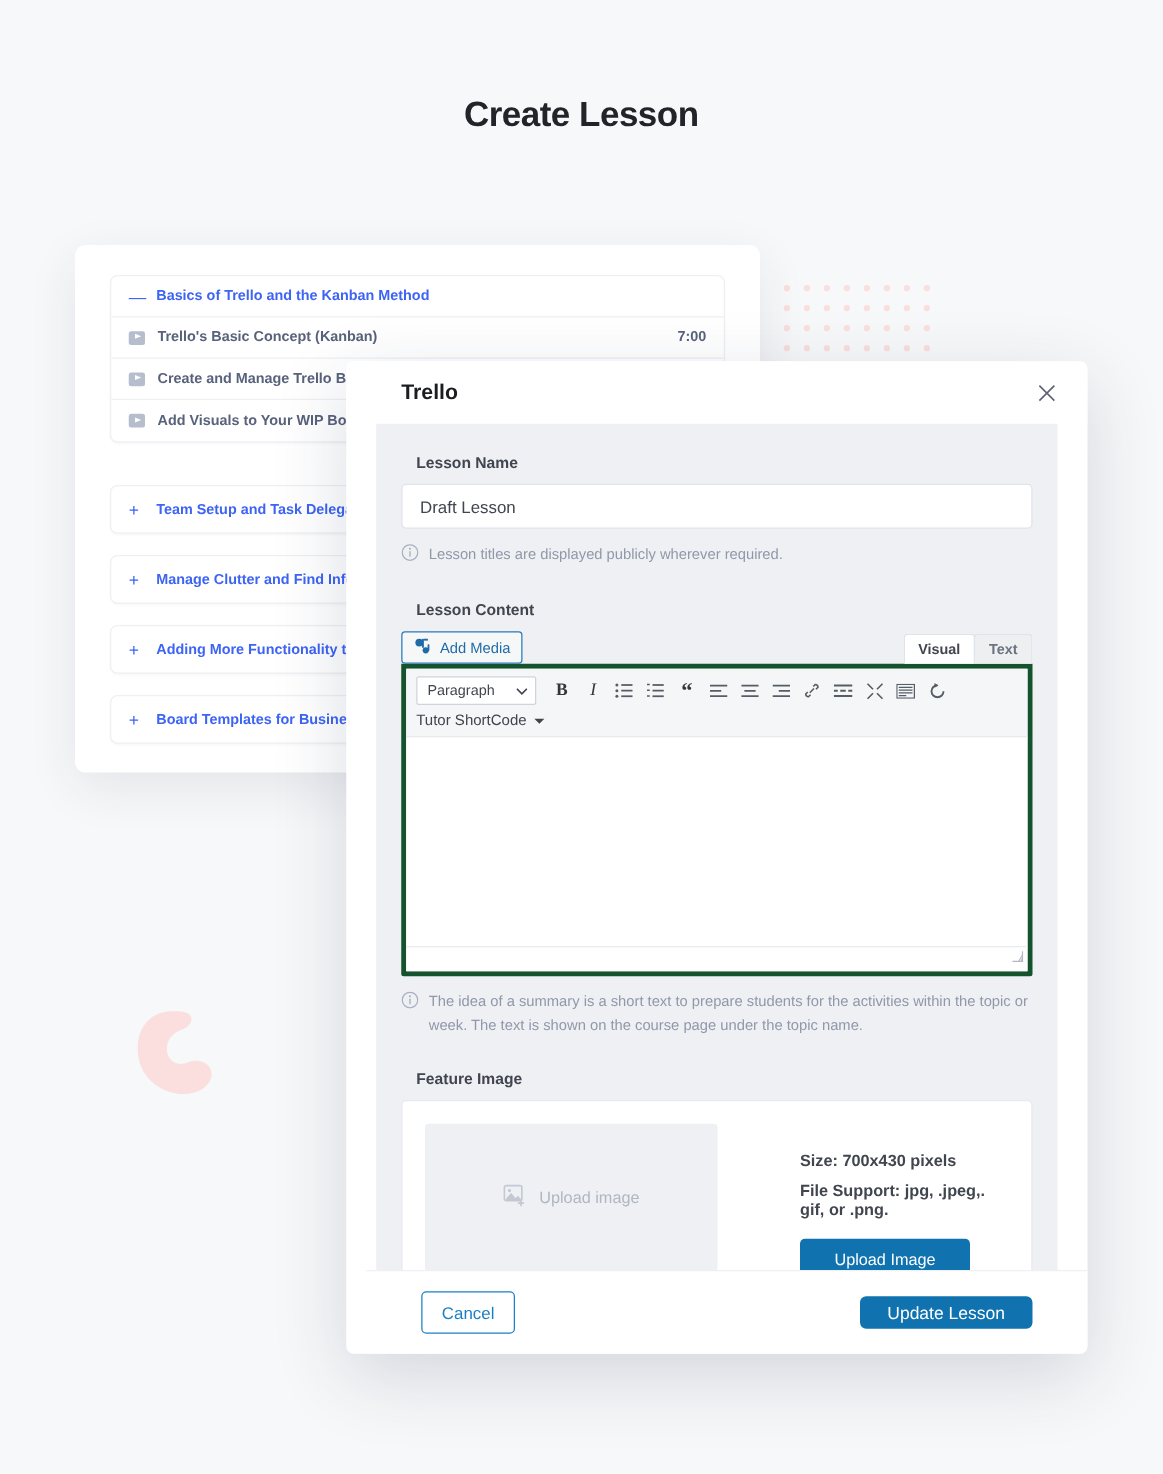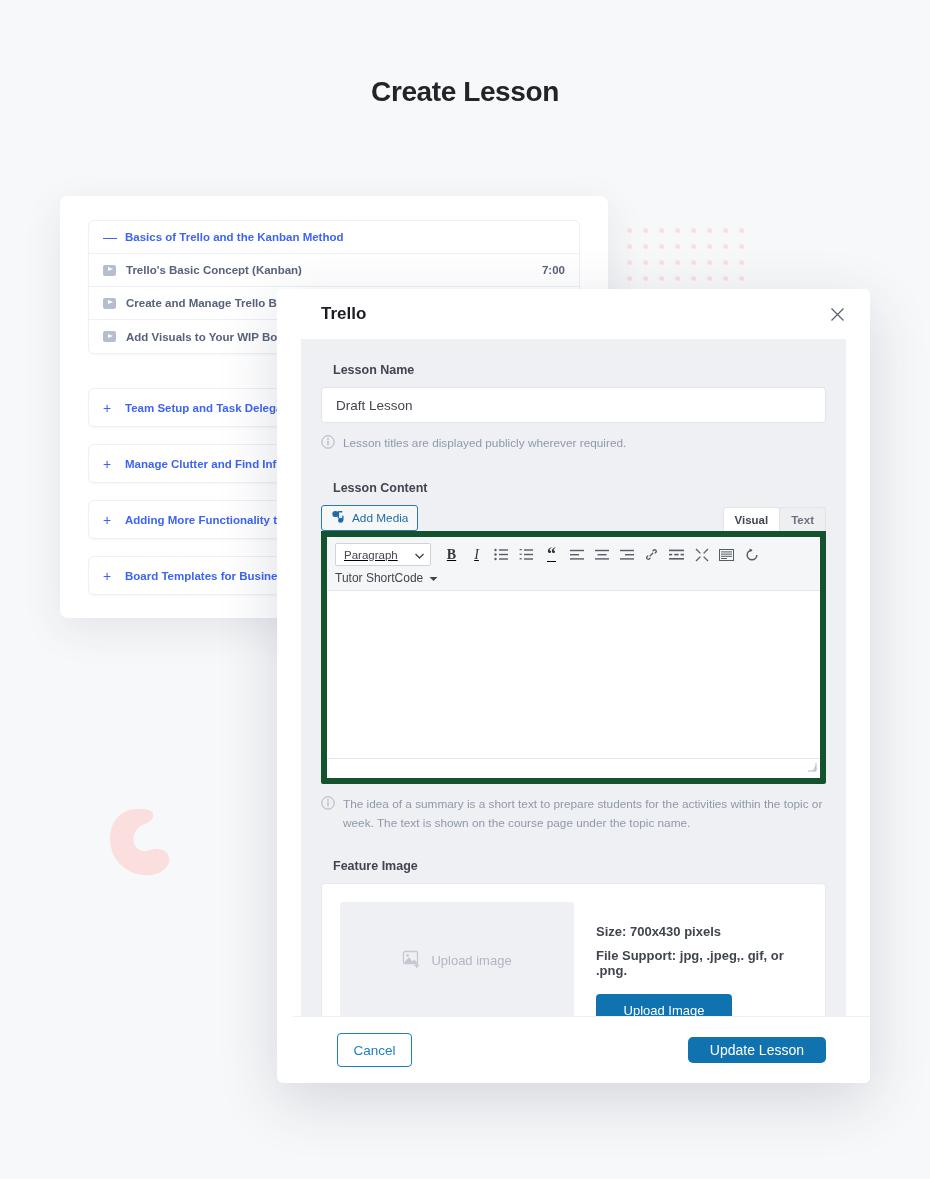--- a/index.html
+++ b/index.html
@@ -147,23 +147,22 @@
   .etab {
     font-size: 11.5px; color: #6b7280;
     padding: 6px 11px 5px 11px;
     border: 1px solid #dfe3ea; border-bottom: none;
     border-radius: 3px 3px 0 0; cursor: pointer;
     background: #edeff1; margin-left: -1px; font-weight: bold;
   }
   .etab.active { background: #fff; color: #41454f; }
 
   .editor-box {
-    border: 6px solid #14532d; background: #fff;
+    border: 4px solid #14532d; background: #fff;
     border-radius: 0 0 2px 2px;
-    text-decoration: underline;
   }
   .editor-toolbar {
     background: #f5f6f7; border-bottom: 1px solid #e3e6eb;
     padding: 6px 8px 4px 8px;
   }
   .tbrow { display: flex; align-items: center; gap: 0; }
   .para-sel {
     display: inline-flex; align-items: center; justify-content: space-between;
     width: 96px; height: 23px; padding: 0 6px 0 8px;
     background: #fff; border: 1px solid #cfd4dc; border-radius: 2px;
@@ -189,21 +188,21 @@
   .feature-card {
     background: #fff; border: 1px solid #e6e9ef; border-radius: 4px;
     padding: 18px; display: flex; gap: 22px;
   }
   .upload-box {
     width: 234px; height: 118px; flex: 0 0 auto;
     background: #eef0f4; border-radius: 3px;
     display: flex; align-items: center; justify-content: center;
     gap: 9px; color: #b0b6c3; font-size: 13px; cursor: pointer;
   }
-  .fi-meta { padding-top: 22px; }
+  .fi-meta { padding-top: 22px; margin-left: 44px; }
   .fi-line { font-size: 13px; font-weight: 700; color: #41454f; margin-bottom: 9px; }
   .upload-btn {
     margin-top: 7px; width: 136px; height: 34px;
     background: #1073af; border: none; border-radius: 4px;
     color: #fff; font-size: 13px; cursor: pointer;
     font-family: "Liberation Sans", sans-serif;
   }
 
   
   .modal-footer {

